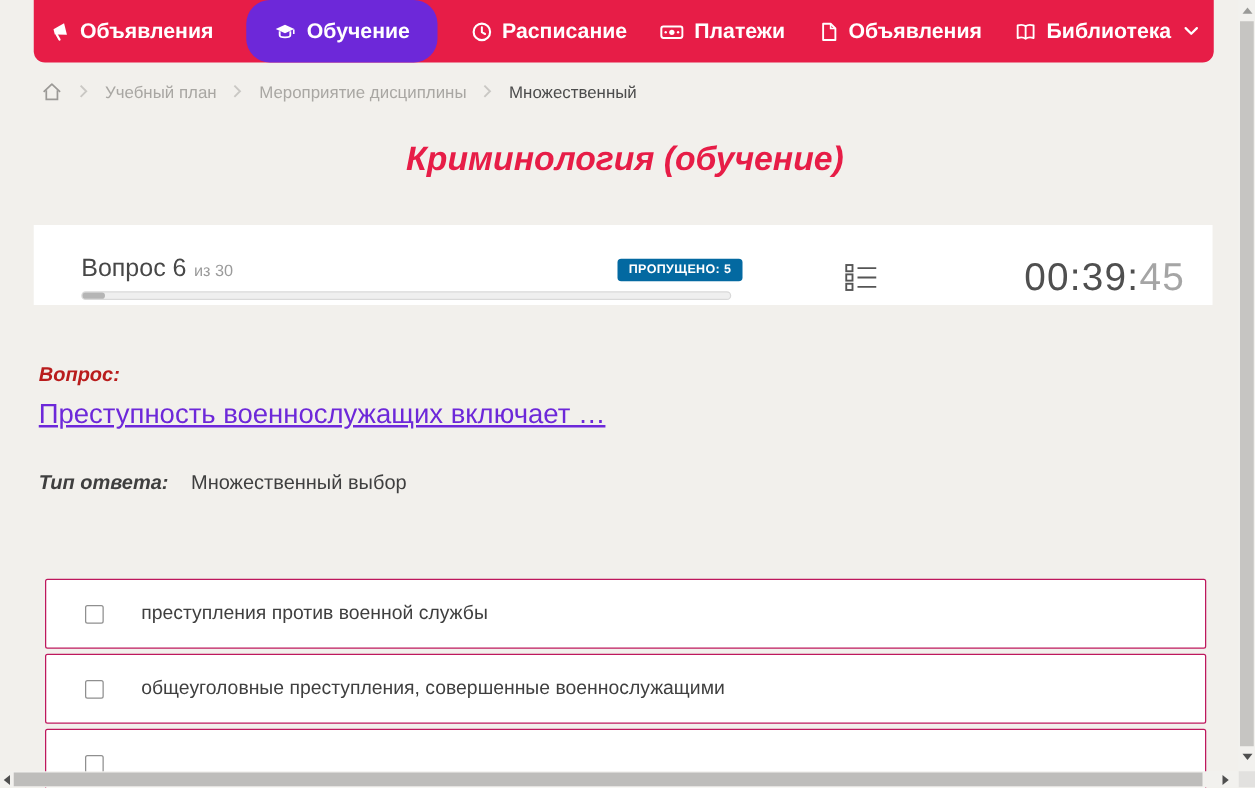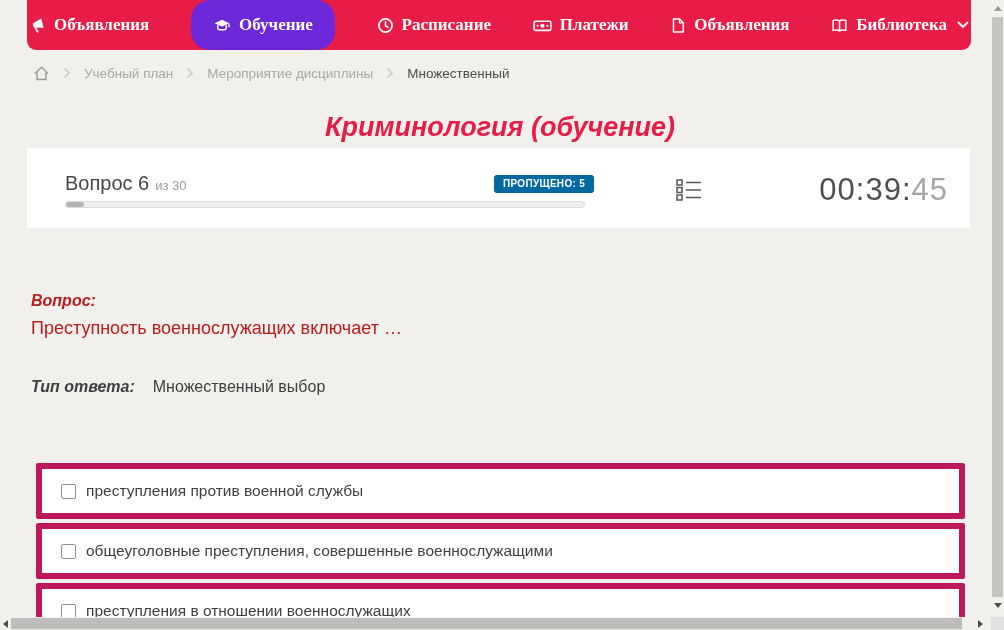--- a/index.html
+++ b/index.html
@@ -9,21 +9,21 @@
     background:#f2f0ec;
     font-family:"Liberation Sans","DejaVu Sans",sans-serif;
     color:#3f3f3f;
   }
 
   
   .navbar {
     position:absolute; left:27px; top:0; width:944px; height:50px;
     background:#e71d47; border-radius:0 0 9px 9px;
     display:flex; align-items:center; justify-content:space-between;
-    padding:0 2px; color:#fff;font-family:Liberation Serif, serif;
+    padding:0 12px; color:#fff;
   }
   .nav-item {
     display:flex; align-items:center; gap:8px; height:100%;
     font-size:17px; font-weight:bold; cursor:pointer; white-space:nowrap;
   }
   .nav-item.active { background:#6d28d9; border-radius:19px; padding:0 22px;justify-content:flex-end; }
   .nav-item svg { display:block; }
   .chevron { margin-left:2px; }
 
   
@@ -37,21 +37,21 @@
   .bc-sep { display:flex; align-items:center; }
 
   
   .page-title {
     position:absolute; left:0; top:112px; width:1000px;
     text-align:center; font-size:27px; font-weight:bold; color:#e71d47;font-style:italic;
   }
 
   
   .qcard {
-    position:absolute; left:27px; top:148px; width:943px; height:80px;
+    position:absolute; left:27px; top:180px; width:943px; height:64px;
     background:#ffffff;
   }
   .q-number { position:absolute; left:38px; top:24px; font-size:20px; color:#474747; font-weight:500; }
   .q-of { font-size:13px; color:#9b9b9b; font-weight:400; margin-left:6px; }
   .q-skipped {
     position:absolute; left:467px; top:27px;
     background:#0369a1; color:#fff; font-size:10px; font-weight:bold;
     letter-spacing:.3px; padding:3px 9px 4px; border-radius:3px;
   }
   .q-progress {
@@ -61,32 +61,32 @@
   .q-progress .fill { height:100%; width:18px; background:#b5b5b5; border-radius:4px; }
   .q-list-btn { position:absolute; left:649px; top:31px; width:26px; height:22px; cursor:pointer; }
   .q-timer {
     position:absolute; right:22px; top:24px;
     font-size:31px; font-weight:300; color:#4f4f4f; letter-spacing:1px;
   }
   .q-timer .sec { color:#a5a5a5; }
 
   
   .q-heading { position:absolute; left:31px; top:292px; font-size:16px; font-weight:bold; font-style:italic; color:#b91c1c; }
-  .q-text    { position:absolute; left:31px; top:318px; font-size:18px; color:#b91c1c; }
+  .q-text    { position:absolute; left:31px; top:318px; font-size:22px; color:#6d28d9;text-decoration:underline; }
   .q-type    { position:absolute; left:31px; top:378px; font-size:16px; color:#3f3f3f; }
   .q-type .lbl { font-weight:bold; font-style:italic; margin-right:18px; }
 
   
   .options {
     position:absolute; left:36px; top:463px; width:929px;
     display:flex; flex-direction:column; gap:4px;
   }
   .option {
-    height:56px; background:#fff; border:6px solid #be185d; border-radius:2px;
-    display:flex; align-items:center; padding-left:19px; gap:10px; cursor:pointer;
+    height:56px; background:#fff; border:1px solid #be185d; border-radius:2px;
+    display:flex; align-items:center; padding-left:31px; gap:30px; cursor:pointer;
   }
   .checkbox {
     width:15px; height:15px; flex:0 0 15px;
     border:1px solid #8f8f8f; border-radius:2px; background:#fff;
   }
   .option .opt-label { font-size:15.5px; color:#3f3f3f; }
 
   
   .vscroll {
     position:absolute; right:0; top:0; width:13px; height:617px;
@@ -246,21 +246,20 @@
   <div class="option">
     <span class="checkbox"></span>
     <span class="opt-label">преступления против военной службы</span>
   </div>
   <div class="option">
     <span class="checkbox"></span>
     <span class="opt-label">общеуголовные преступления, совершенные военнослужащими</span>
   </div>
   <div class="option">
     <span class="checkbox"></span>
-    <span class="opt-label">преступления в отношении военнослужащих</span>
   </div>
 </div>
 
 <div class="vscroll">
   <div class="arr arr-up"></div>
   <div class="thumb"></div>
   <div class="arr arr-down"></div>
 </div>
 <div class="hscroll">
   <div class="arr arr-left"></div>

